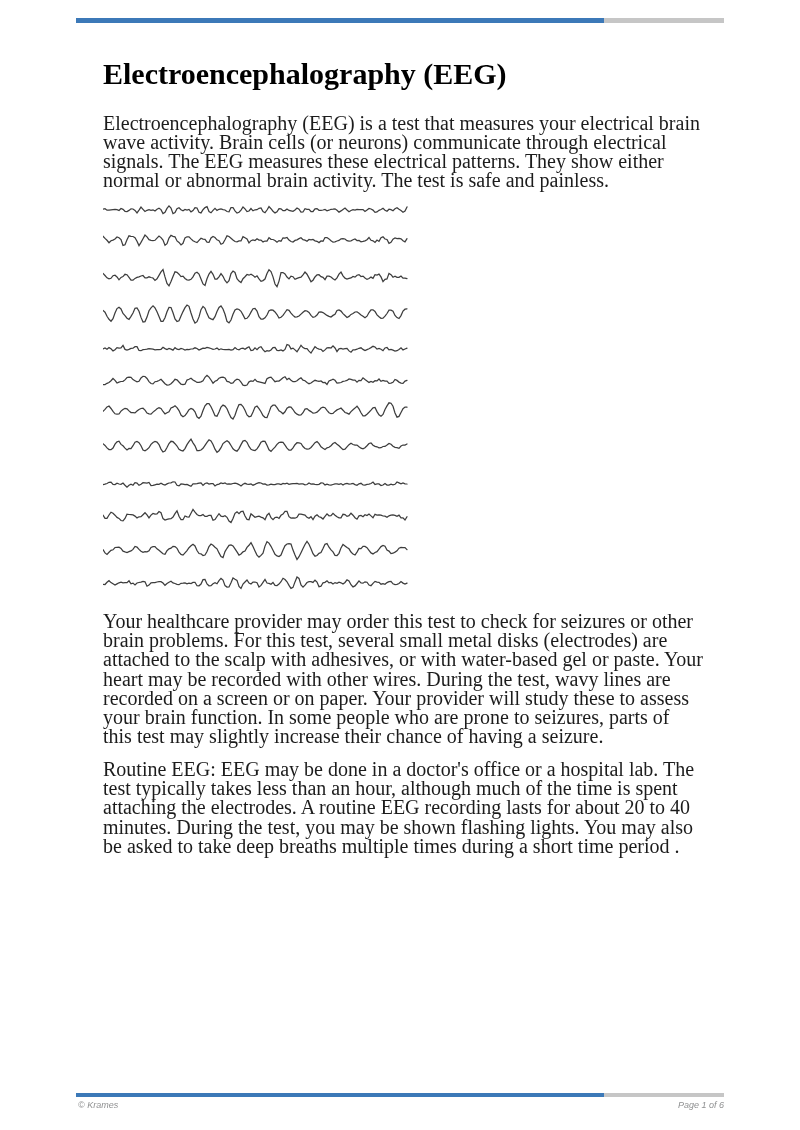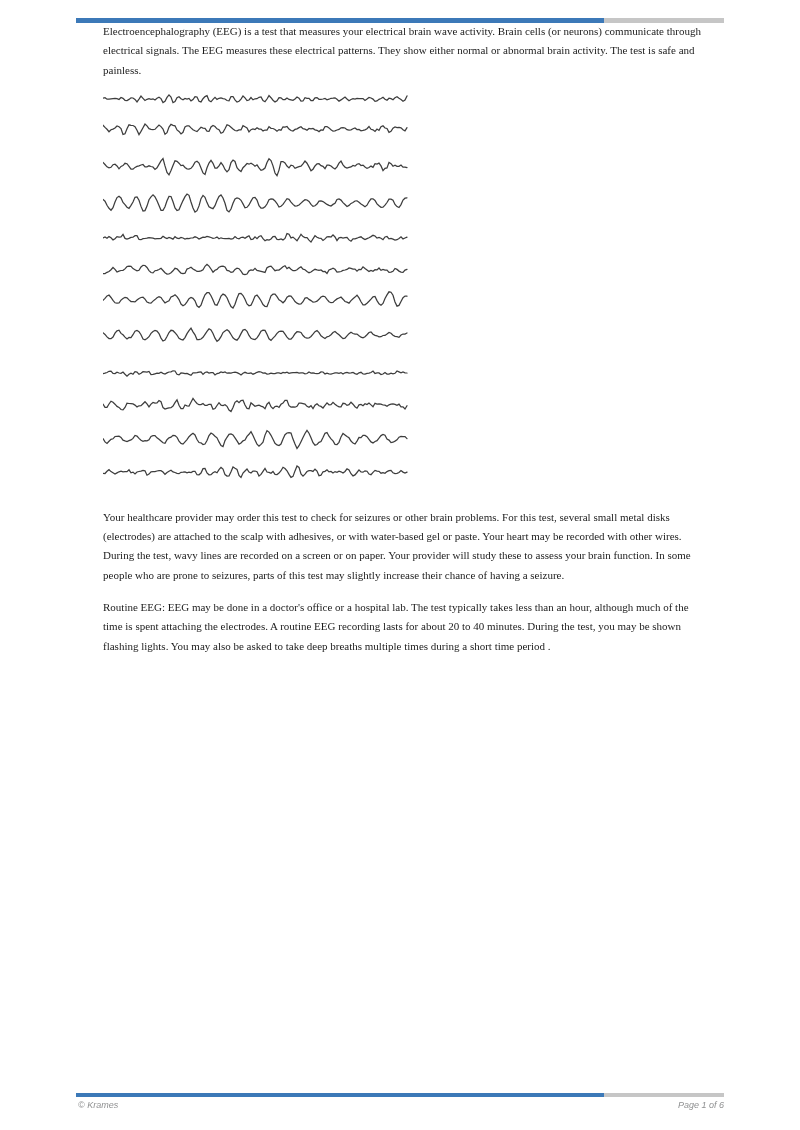--- a/index.html
+++ b/index.html
@@ -30,39 +30,39 @@
     width: 600px;
   }
   .title {
     margin-top: 57px;
     font-size: 30px;
     font-weight: bold;
     line-height: 1.15;
     color: #000000;
   }
   .body-text {
-    font-size: 11px;
+    font-size: 20px;
     line-height: 19.3px;
     margin-top: 13px;
     color: #1c1c1c;
   }
   .intro { margin-top: 22px; }
   .figure-wrap {
     margin-top: 9px;
     width: 310px;
     height: 400px;
   }
   .section-heading {
     margin-top: 21px;
     font-size: 25px;
     font-weight: bold;
     line-height: 1.15;
     color: #000000;
   }
-  .after-heading { margin-top: 19px; }
+  .after-heading { margin-top: 12px; }
   .footer-text {
     position: absolute;
     top: 1100px;
     left: 78px;
     width: 646px;
     display: flex;
     justify-content: space-between;
     font-family: "Liberation Sans", sans-serif;
     font-style: italic;
     font-size: 9px;
@@ -74,20 +74,21 @@
 <body>
 
 <div class="page">
 
   <div class="rule rule-top">
     <div class="blue" style="background: rgb(60, 121, 184);"></div>
     <div class="gray" style="background: rgb(198, 198, 198);"></div>
   </div>
 
   <div class="content">
+    <h1 class="title">Electroencephalography (EEG)</h1>
 
     <p class="body-text intro">Electroencephalography (EEG) is a test that measures your electrical brain wave activity. Brain cells (or neurons) communicate through electrical signals. The EEG measures these electrical patterns. They show either normal or abnormal brain activity. The test is safe and painless.</p>
 
     <div class="figure-wrap">
       <svg id="eeg-svg" xmlns="http://www.w3.org/2000/svg" width="310" height="400" viewBox="0 0 310 400">
           <path d="M0,9.2L2,8.7L4,10.2L6,10.2L8,9.9L10,9.6L12,9.4L14,9.7L16,10.5L18,8.5L20,9.4L22,11.3L24,11.5L26,10.4L28,8.8L30,9.0L32,10.4L34,12.9L36,10.1L38,7.1L40,9.3L42,11.5L44,10.3L46,9.6L48,10.3L50,9.8L52,11.0L54,9.3L56,8.3L58,9.6L60,13.6L62,12.2L64,8.4L66,5.9L68,8.0L70,13.6L72,12.6L74,8.8L76,7.7L78,9.8L80,10.8L82,9.4L84,10.1L86,9.4L88,11.8L90,10.5L92,7.6L94,8.0L96,12.3L98,12.9L100,9.7L102,7.6L104,6.6L106,11.6L108,12.8L110,10.4L112,8.4L114,10.4L116,9.3L118,9.0L120,9.6L122,10.0L124,11.5L126,11.8L128,7.5L130,7.5L132,10.8L134,13.1L136,12.2L138,10.1L140,7.0L142,8.9L144,11.6L146,11.0L148,8.5L150,10.8L152,9.8L154,9.7L156,8.3L158,8.0L160,11.6L162,12.7L164,10.0L166,6.6L168,8.7L170,11.2L172,12.9L174,11.8L176,8.6L178,8.8L180,10.7L182,10.6L184,9.0L186,10.4L188,10.8L190,11.3L192,9.9L194,8.0L196,9.1L198,12.1L200,12.0L202,8.7L204,9.4L206,9.4L208,11.5L210,11.5L212,8.9L214,8.6L216,10.3L218,10.3L220,10.0L222,9.4L224,10.8L226,10.2L228,9.3L230,9.1L232,8.8L234,10.2L236,12.1L238,10.9L240,9.4L242,8.1L244,10.0L246,11.8L248,10.5L250,9.7L252,10.1L254,9.3L256,9.6L258,9.5L260,9.5L262,11.5L264,10.0L266,8.4L268,9.0L270,10.1L272,12.3L274,11.9L276,10.3L278,9.5L280,8.3L282,10.3L284,11.2L286,9.2L288,9.7L290,10.8L292,8.8L294,7.8L296,9.3L298,10.5L300,12.2L302,11.0L304,6.9" fill="none" stroke="#222222" stroke-width="1.25" stroke-linecap="round" opacity="0.88"></path>
           <path d="M0,36.2L2,38.4L4,40.3L6,42.7L8,40.7L10,40.1L12,39.0L14,37.0L16,37.7L18,39.5L20,45.4L22,44.8L24,39.7L26,35.8L28,36.3L30,36.5L32,37.6L34,41.3L36,45.6L38,42.4L40,38.7L42,35.1L44,36.9L46,39.6L48,40.3L50,40.7L52,40.3L54,38.1L56,36.0L58,37.6L60,40.0L62,45.2L64,43.7L66,38.1L68,35.4L70,36.3L72,36.8L74,40.9L76,42.4L78,44.9L80,43.3L82,37.9L84,36.8L86,36.8L88,38.9L90,40.7L92,41.8L94,42.6L96,40.3L98,38.2L100,39.1L102,39.4L104,42.2L106,42.4L108,37.9L110,36.4L112,37.5L114,39.8L116,40.7L118,44.2L120,43.3L122,39.7L124,35.8L126,36.5L128,38.2L130,40.0L132,41.5L134,41.9L136,40.9L138,40.9L140,36.7L142,37.7L144,38.9L146,42.9L148,40.7L150,40.0L152,40.5L154,38.7L156,40.1L158,40.1L160,41.9L162,41.0L164,41.0L166,37.6L168,39.3L170,39.5L172,40.5L174,42.2L176,40.6L178,41.2L180,37.8L182,38.0L184,37.5L186,40.1L188,41.5L190,42.0L192,40.4L194,39.8L196,38.6L198,37.7L200,39.7L202,40.2L204,41.2L206,39.5L208,39.9L210,39.4L212,40.8L214,41.3L216,42.6L218,40.9L220,41.2L222,37.5L224,37.5L226,38.9L228,40.7L230,42.2L232,41.8L234,41.0L236,40.4L238,38.8L240,38.7L242,39.0L244,40.7L246,41.0L248,40.8L250,39.8L252,38.9L254,40.5L256,40.4L258,41.8L260,41.4L262,40.9L264,39.7L266,37.5L268,40.3L270,40.8L272,42.4L274,40.0L276,41.4L278,37.8L280,36.8L282,39.0L284,39.5L286,43.4L288,42.3L290,39.1L292,38.0L294,38.6L296,38.3L298,38.9L300,40.7L302,41.9L304,38.7" fill="none" stroke="#222222" stroke-width="1.25" stroke-linecap="round" opacity="0.88"></path>
           <path d="M0,73.3L2,75.5L4,77.8L6,78.8L8,78.3L10,75.7L12,75.2L14,76.9L16,79.8L18,77.4L20,76.6L22,74.3L24,74.7L26,77.3L28,80.2L30,80.2L32,78.4L34,77.4L36,76.8L38,76.0L40,75.5L42,77.8L44,77.8L46,76.8L48,77.5L50,78.0L52,80.4L54,78.8L56,75.4L58,71.9L60,69.6L62,76.9L64,83.4L66,85.9L68,81.6L70,76.6L72,71.8L74,72.3L76,74.2L78,76.6L80,76.1L82,78.5L84,79.8L86,80.1L88,79.3L90,76.9L92,73.2L94,72.3L96,74.1L98,79.0L100,83.9L102,85.4L104,78.7L106,74.1L108,71.4L110,74.3L112,79.0L114,79.0L116,76.9L118,73.6L120,76.3L122,80.5L124,82.9L126,80.7L128,73.5L130,71.1L132,72.5L134,78.7L136,81.1L138,82.6L140,78.7L142,76.7L144,74.5L146,75.2L148,74.3L150,75.4L152,77.3L154,75.8L156,78.9L158,81.3L160,80.6L162,79.0L164,73.5L166,69.7L168,71.5L170,76.9L172,84.0L174,86.7L176,81.1L178,72.7L180,72.6L182,74.0L184,77.0L186,78.9L188,76.2L190,76.7L192,79.3L194,78.4L196,77.7L198,77.2L200,74.9L202,72.1L204,74.2L206,77.9L208,81.7L210,80.2L212,77.0L214,74.9L216,74.7L218,76.6L220,77.3L222,79.6L224,76.2L226,76.1L228,77.0L230,78.8L232,80.0L234,77.9L236,74.1L238,72.1L240,75.8L242,78.2L244,79.0L246,78.4L248,77.9L250,76.4L252,77.1L254,75.2L256,74.6L258,76.5L260,76.1L262,77.9L264,79.4L266,78.5L268,77.1L270,78.3L272,74.7L274,75.1L276,74.1L278,76.9L280,81.6L282,79.3L284,78.9L286,73.4L288,74.6L290,77.2L292,76.2L294,77.4L296,77.3L298,76.0L300,78.1L302,78.2L304,78.7" fill="none" stroke="#222222" stroke-width="1.25" stroke-linecap="round" opacity="0.88"></path>
           <path d="M0,110.4L2,112.2L4,116.3L6,119.3L8,121.2L10,118.6L12,113.1L14,108.6L16,107.3L18,109.0L20,113.5L22,115.6L24,118.2L26,119.4L28,116.3L30,113.0L32,108.3L34,108.0L36,111.3L38,117.4L40,122.1L42,121.6L44,117.1L46,110.7L48,107.8L50,105.9L52,107.9L54,111.7L56,116.4L58,121.3L60,121.3L62,117.8L64,111.7L66,107.4L68,107.5L70,112.7L72,119.0L74,121.5L76,120.8L78,116.0L80,111.6L82,107.6L84,105.0L86,106.3L88,113.0L90,119.0L92,123.1L94,121.7L96,116.9L98,109.7L100,106.4L102,108.3L104,113.6L106,117.7L108,118.9L110,119.7L112,116.7L114,111.5L116,107.5L118,105.9L120,109.0L122,114.3L124,121.3L126,122.9L128,120.0L130,114.3L132,109.9L134,108.9L136,109.5L138,111.3L140,114.9L142,118.7L144,118.3L146,116.0L148,112.1L150,108.7L152,108.4L154,111.0L156,116.6L158,119.2L160,119.1L162,117.8L164,115.0L166,110.7L168,109.9L170,110.2L172,111.9L174,114.5L176,118.0L178,117.3L180,115.4L182,112.5L184,109.7L186,110.3L188,113.1L190,115.4L192,117.1L194,116.9L196,116.0L198,114.1L200,112.2L202,110.7L204,111.0L206,112.5L208,115.4L210,117.4L212,116.8L214,115.1L216,112.1L218,111.9L220,112.6L222,113.9L224,115.4L226,116.3L228,117.1L230,115.4L232,114.4L234,110.5L236,109.9L238,111.1L240,113.6L242,115.5L244,117.5L246,116.4L248,114.4L250,113.5L252,112.0L254,111.8L256,113.2L258,114.9L260,116.2L262,117.7L264,116.2L266,112.5L268,109.9L270,109.8L272,111.4L274,114.9L276,116.8L278,118.3L280,118.1L282,116.2L284,113.5L286,110.2L288,110.2L290,111.2L292,115.4L294,117.6L296,118.5L298,115.6L300,111.1L302,109.2L304,108.8" fill="none" stroke="#222222" stroke-width="1.25" stroke-linecap="round" opacity="0.88"></path>
           <path d="M0,148.9L2,148.0L4,149.3L6,147.6L8,148.8L10,150.9L12,149.7L14,147.6L16,148.1L18,147.8L20,145.4L22,149.4L24,150.1L26,149.4L28,148.4L30,148.2L32,146.7L34,146.7L36,150.5L38,150.7L40,149.7L42,149.5L44,149.2L46,148.7L48,148.9L50,149.2L52,149.8L54,149.6L56,149.6L58,149.3L60,147.3L62,148.6L64,149.5L66,148.5L68,149.1L70,150.1L72,147.7L74,149.2L76,149.6L78,148.5L80,149.0L82,150.1L84,149.5L86,149.7L88,149.0L90,148.9L92,147.8L94,148.5L96,150.1L98,149.1L100,148.1L102,148.4L104,147.5L106,147.9L108,148.5L110,149.4L112,149.0L114,148.1L116,149.7L118,148.8L120,149.5L122,149.7L124,149.6L126,149.4L128,150.2L130,149.6L132,147.6L134,149.3L136,149.8L138,148.5L140,148.2L142,149.2L144,147.9L146,146.8L148,150.5L150,150.2L152,147.8L154,149.6L156,147.5L158,146.7L160,149.7L162,151.8L164,150.6L166,151.0L168,150.0L170,147.7L172,147.4L174,150.4L176,150.6L178,149.9L180,150.9L182,149.4L184,144.6L186,145.2L188,148.9L190,148.1L192,149.9L194,151.8L196,148.7L198,145.3L200,147.6L202,148.6L204,148.7L206,151.1L208,153.1L210,149.8L212,146.7L214,148.2L216,149.1L218,149.4L220,151.5L222,149.9L224,147.9L226,147.7L228,148.0L230,145.9L232,148.0L234,151.5L236,148.9L238,148.5L240,149.0L242,148.7L244,148.4L246,150.9L248,152.2L250,149.8L252,149.8L254,149.2L256,148.3L258,147.8L260,149.4L262,150.6L264,149.6L266,148.7L268,147.6L270,146.3L272,147.0L274,149.1L276,148.4L278,149.2L280,150.7L282,148.0L284,147.5L286,149.9L288,149.4L290,150.2L292,151.0L294,150.7L296,149.4L298,147.8L300,149.9L302,149.0L304,148.2" fill="none" stroke="#222222" stroke-width="1.25" stroke-linecap="round" opacity="0.88"></path>

